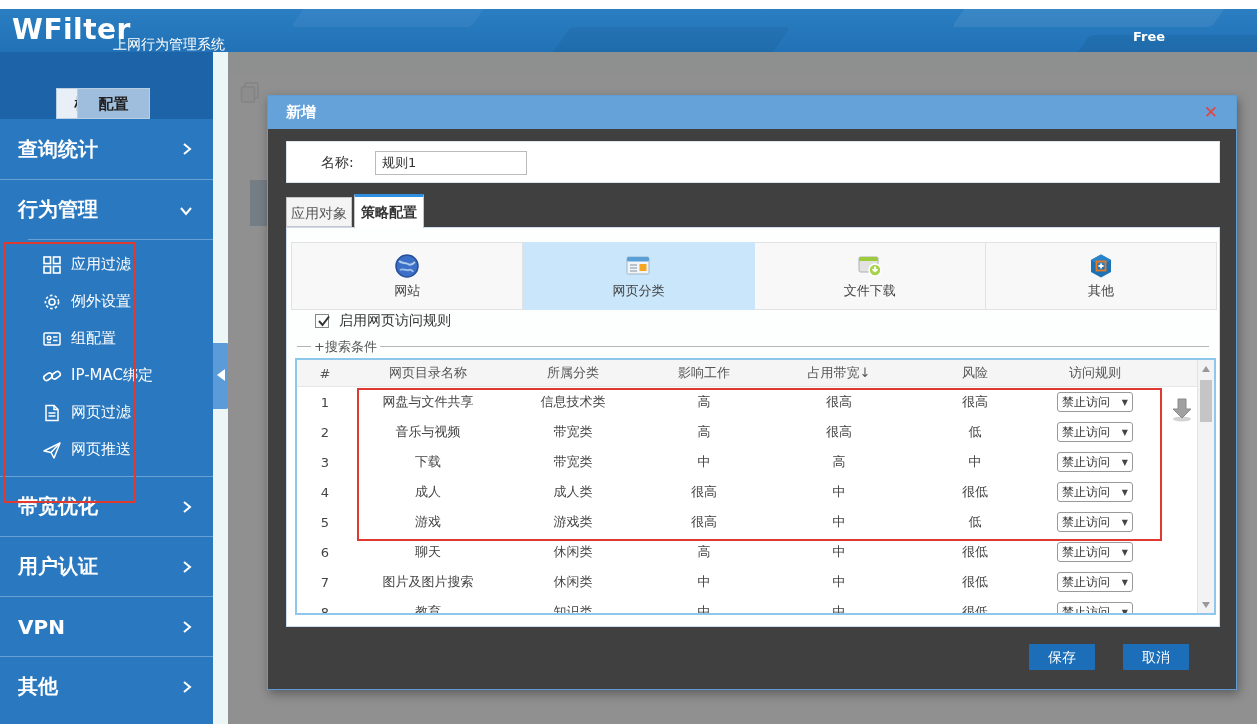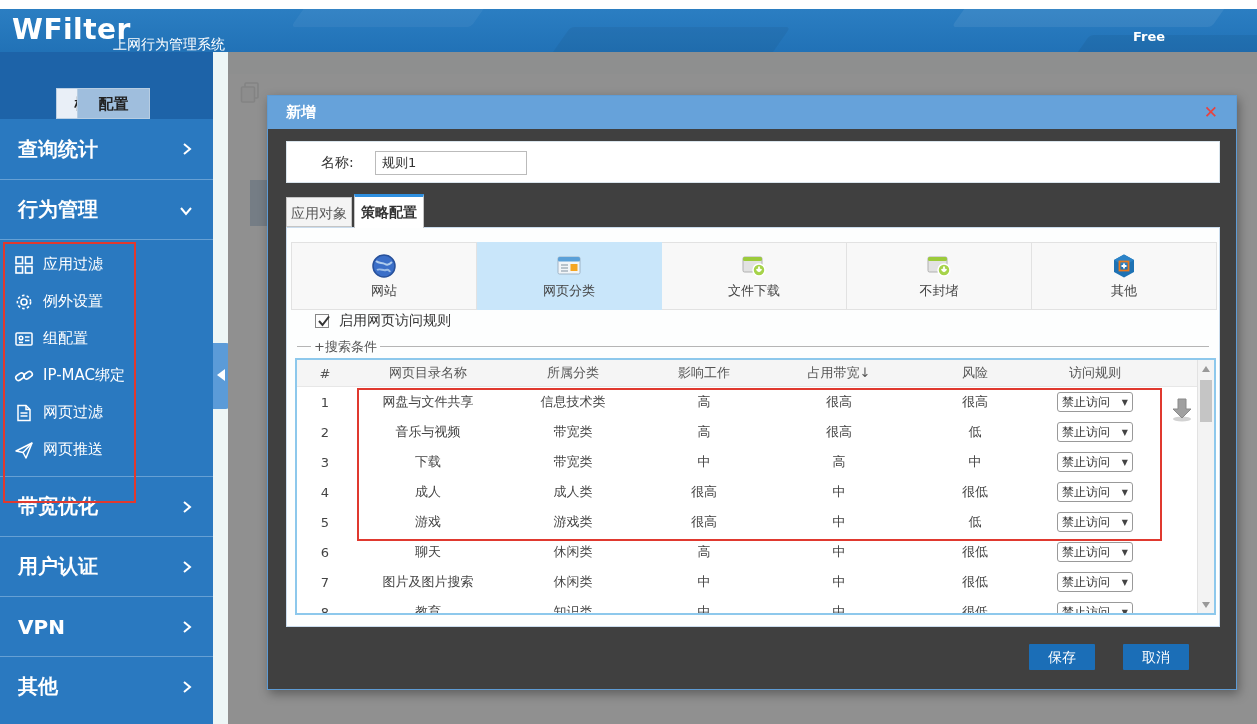--- a/index.html
+++ b/index.html
@@ -23,21 +23,21 @@
   #sidebar { position:absolute; left:0; top:52px; width:213px; height:672px; background:#2a79c0; }
   #side-top { position:absolute; left:0; top:0; width:213px; height:67px; background:#1d63a8; }
   .side-tab { position:absolute; top:36px; height:31px; text-align:center; line-height:31px;
     font-size:15px; font-weight:bold; color:#222; cursor:pointer; }
   .side-tab.active { left:8px; width:67px; background:#e9eff7; border:1px solid #bcd0e4;margin-left:48px; }
   .side-tab.alt { left:77px; width:73px; background:#9fbedd; border:1px solid #b7cde2; }
   #side-menu { position:absolute; left:0; top:67px; width:213px; }
   .side-section { height:60px; display:flex; align-items:center; justify-content:space-between;
     padding:0 20px 0 18px; color:#fff; font-size:20px; font-weight:bold; border-top:1px solid #66a0d4; cursor:pointer; }
   .side-section:first-child { border-top:none;align-items:center; }
-  .submenu { padding:6px 0 8px 0; border-top:1px solid #66a0d4; }
+  .submenu { padding:6px 0 8px 0; border-top:1px solid #66a0d4;margin-left:28px; }
   .submenu-item { height:37px; display:flex; align-items:center; gap:9px; padding-left:14px;
     color:#fff; font-size:15px; cursor:pointer; }
   .submenu-item .ic { width:20px; height:20px; flex:0 0 20px; }
   #sidebar-red-box { position:absolute; left:3px; top:190px; width:133px; height:261px;
     border:2px solid #e0392f; pointer-events:none; }
   #collapse-handle { position:absolute; left:213px; top:343px; width:18px; height:66px;
     background:#5b9bd8; border-radius:0 5px 5px 0; cursor:pointer; }
   #collapse-handle .tri { position:absolute; left:4px; top:26px; width:0; height:0;
     border-top:6px solid transparent; border-bottom:6px solid transparent; border-right:8px solid #fff; }
 
@@ -325,31 +325,20 @@
                 <rect x="2" y="4" width="19" height="4" rx="1.5" fill="#9ccb3b"></rect>
                 <circle cx="18" cy="17" r="6" fill="#a6d34a" stroke="#fff" stroke-width="1.5"></circle>
                 <path d="M18 13.5v5m0 0l-2.4-2.4m2.4 2.4l2.4-2.4" stroke="#fff" stroke-width="1.8" fill="none"></path>
               </svg>
           </span>
           <span class="lbl">文件下载</span>
         </div>
         <div class="icon-tab">
           <span class="ic">
             <svg width="26" height="26" viewBox="0 0 26 26">
-                <rect x="2" y="4" width="19" height="15" rx="1.5" fill="#e2e2e2" stroke="#b0b0b0"></rect>
-                <rect x="2" y="4" width="19" height="4" rx="1.5" fill="#9ccb3b"></rect>
-                <circle cx="18" cy="17" r="6" fill="#a6d34a" stroke="#fff" stroke-width="1.5"></circle>
-                <path d="M18 13.5v5m0 0l-2.4-2.4m2.4 2.4l2.4-2.4" stroke="#fff" stroke-width="1.8" fill="none"></path>
-              </svg>
-          </span>
-          <span class="lbl">不封堵</span>
-        </div>
-        <div class="icon-tab">
-          <span class="ic">
-            <svg width="26" height="26" viewBox="0 0 26 26">
                 <polygon points="13,1.5 23,7 23,19 13,24.5 3,19 3,7" fill="#1e72b4"></polygon>
                 <polygon points="13,1.5 23,7 13,13 3,7" fill="#2b83c8"></polygon>
                 <rect x="8.5" y="8.5" width="9" height="9" fill="none" stroke="#e8791e" stroke-width="1.8"></rect>
                 <path d="M13 10.5v5M10.5 13h5" stroke="#fff" stroke-width="1.8"></path>
               </svg>
           </span>
           <span class="lbl">其他</span>
         </div>
       </div>
 

